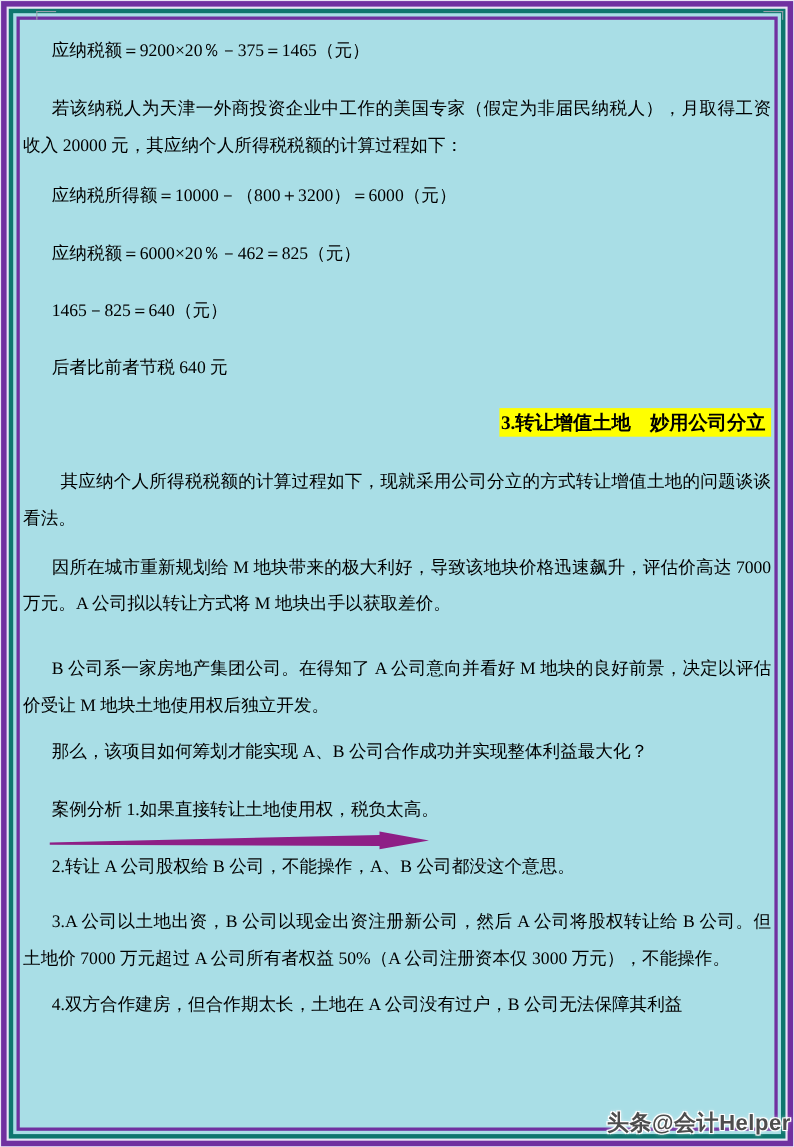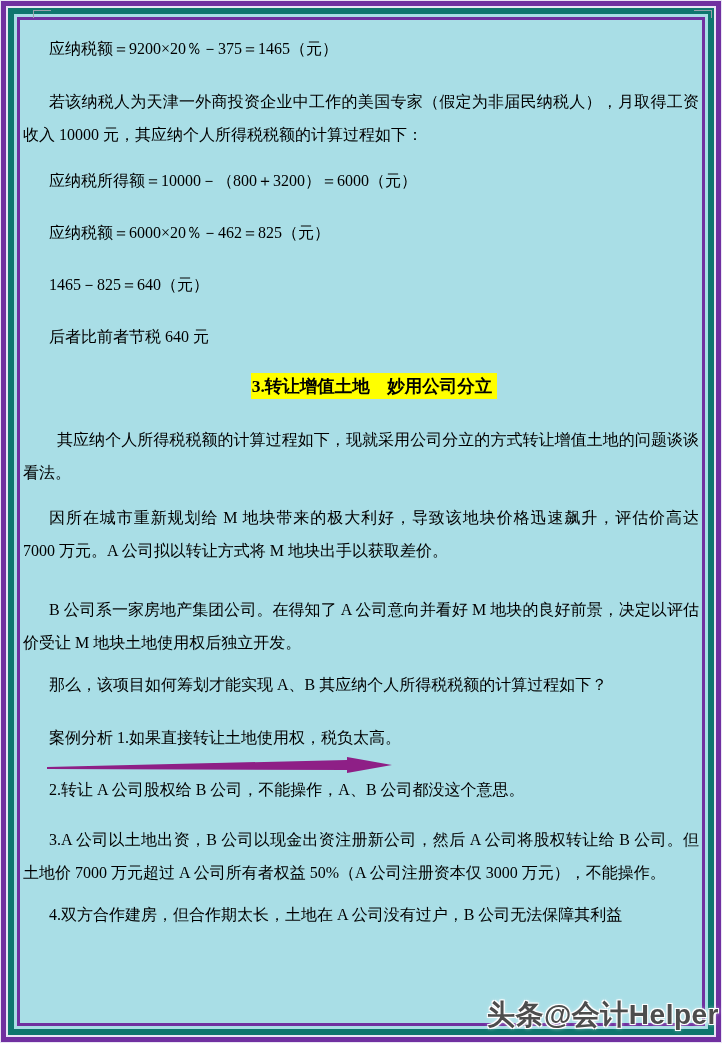--- a/index.html
+++ b/index.html
@@ -5,95 +5,95 @@
   html,body{margin:0;padding:0;background:#ffffff;}
   .page{
     position:relative;
     width:722px;height:1043px;
     box-sizing:border-box;
     background:#E9E4F5;
     padding:1px;
     overflow:hidden;
   }
   .f1{box-sizing:border-box;height:100%;border:5px solid #7030A0;padding:2px;background:#E9E4F5;}
-  .f2{box-sizing:border-box;height:100%;border:6px solid #0f766e;padding:3px;background:#A9DEE6;}
+  .f2{box-sizing:border-box;height:100%;border:4px solid #0f766e;padding:3px;background:#A9DEE6;}
   .f3{
     box-sizing:border-box;height:100%;
     border:3px solid #7030A0;
     background:#A9DEE6;
     position:relative;
     padding:12px 3px 0 3px;
     overflow:hidden;
   }
   .para{
     margin:0 0 19px 0;
     font-family:"Liberation Serif","DejaVu Serif",serif;
     font-size:16px;line-height:33px;
     color:#000;
     text-align:justify;
     text-indent:26px;
   }
   .heading{
     margin:0 0 22px 0;
     text-indent:0;
     line-height:28px;
-    text-align:center;
+    text-align:right;
     padding-left:26px;
   }
   .heading .hl{
     background:#FFFF00;
     font-weight:bold;
     font-size:17.5px;
     padding:3px 5px 3px 1px;
   }
   .arrow-row{height:16px;margin:2px 0 1px 24px;}
   .watermark{
     position:absolute;right:3px;bottom:9px;
     font-family:"Liberation Sans",sans-serif;
-    font-size:28px;font-weight:bold;letter-spacing:.5px;
+    font-size:20px;font-weight:bold;letter-spacing:.5px;
     color:#4D4D4D;
     text-shadow:-1px -1px 0 #FFF,1px -1px 0 #FFF,-1px 1px 0 #FFF,1px 1px 0 #FFF,0 0 4px #FFF;
     z-index:6;
   }
   .mark{position:absolute;width:17px;height:7px;z-index:4;}
   .mark-tl{left:33px;top:10px;border-top:1px solid #99A1AB;border-left:1px solid #99A1AB;}
   .mark-tr{left:694px;top:10px;border-top:1px solid #99A1AB;border-right:1px solid #99A1AB;}
 </style>
 </head>
 <body>
 
 <div class="page">
   <div class="f1">
     <div class="f2">
       <div class="f3">
 
         <p class="para" style="margin-bottom:20px">应纳税额＝9200×20％－375＝1465（元）</p>
 
-        <p class="para" style="margin-bottom:13px">若该纳税人为天津一外商投资企业中工作的美国专家（假定为非届民纳税人），月取得工资收入 10000 元，其应纳个人所得税税额的计算过程如下：</p>
+        <p class="para" style="margin-bottom:13px">若该纳税人为天津一外商投资企业中工作的美国专家（假定为非届民纳税人），月取得工资收入 20000 元，其应纳个人所得税税额的计算过程如下：</p>
 
         <p class="para">应纳税所得额＝10000－（800＋3200）＝6000（元）</p>
 
         <p class="para">应纳税额＝6000×20％－462＝825（元）</p>
 
         <p class="para">1465－825＝640（元）</p>
 
         <p class="para">后者比前者节税 640 元</p>
 
         <p class="para heading">
           <span class="hl">3.转让增值土地　妙用公司分立</span>
         </p>
 
         <p class="para" style="margin-bottom:12px;text-indent:34px">其应纳个人所得税税额的计算过程如下，现就采用公司分立的方式转让增值土地的问题谈谈看法。</p>
 
 
         <p class="para" style="margin-bottom:26px">因所在城市重新规划给 M 地块带来的极大利好，导致该地块价格迅速飙升，评估价高达 7000 万元。A 公司拟以转让方式将 M 地块出手以获取差价。</p>
 
         <p class="para" style="margin-bottom:9px">B 公司系一家房地产集团公司。在得知了 A 公司意向并看好 M 地块的良好前景，决定以评估价受让 M 地块土地使用权后独立开发。</p>
 
-        <p class="para" style="margin-bottom:20px">那么，该项目如何筹划才能实现 A、B 其应纳个人所得税税额的计算过程如下？</p>
+        <p class="para" style="margin-bottom:20px">那么，该项目如何筹划才能实现 A、B 公司合作成功并实现整体利益最大化？</p>
 
         <p class="para" style="margin-bottom:0">案例分析 1.如果直接转让土地使用权，税负太高。</p>
 
         <div class="arrow-row">
           <svg width="346" height="18" viewBox="0 0 346 18">
             <polygon points="0,11 300,4 300,1 345,9 300,17 300,14 0,13" fill="#8E1F86"></polygon>
           </svg>
         </div>
 
         <p class="para" style="margin-bottom:17px">2.转让 A 公司股权给 B 公司，不能操作，A、B 公司都没这个意思。</p>

